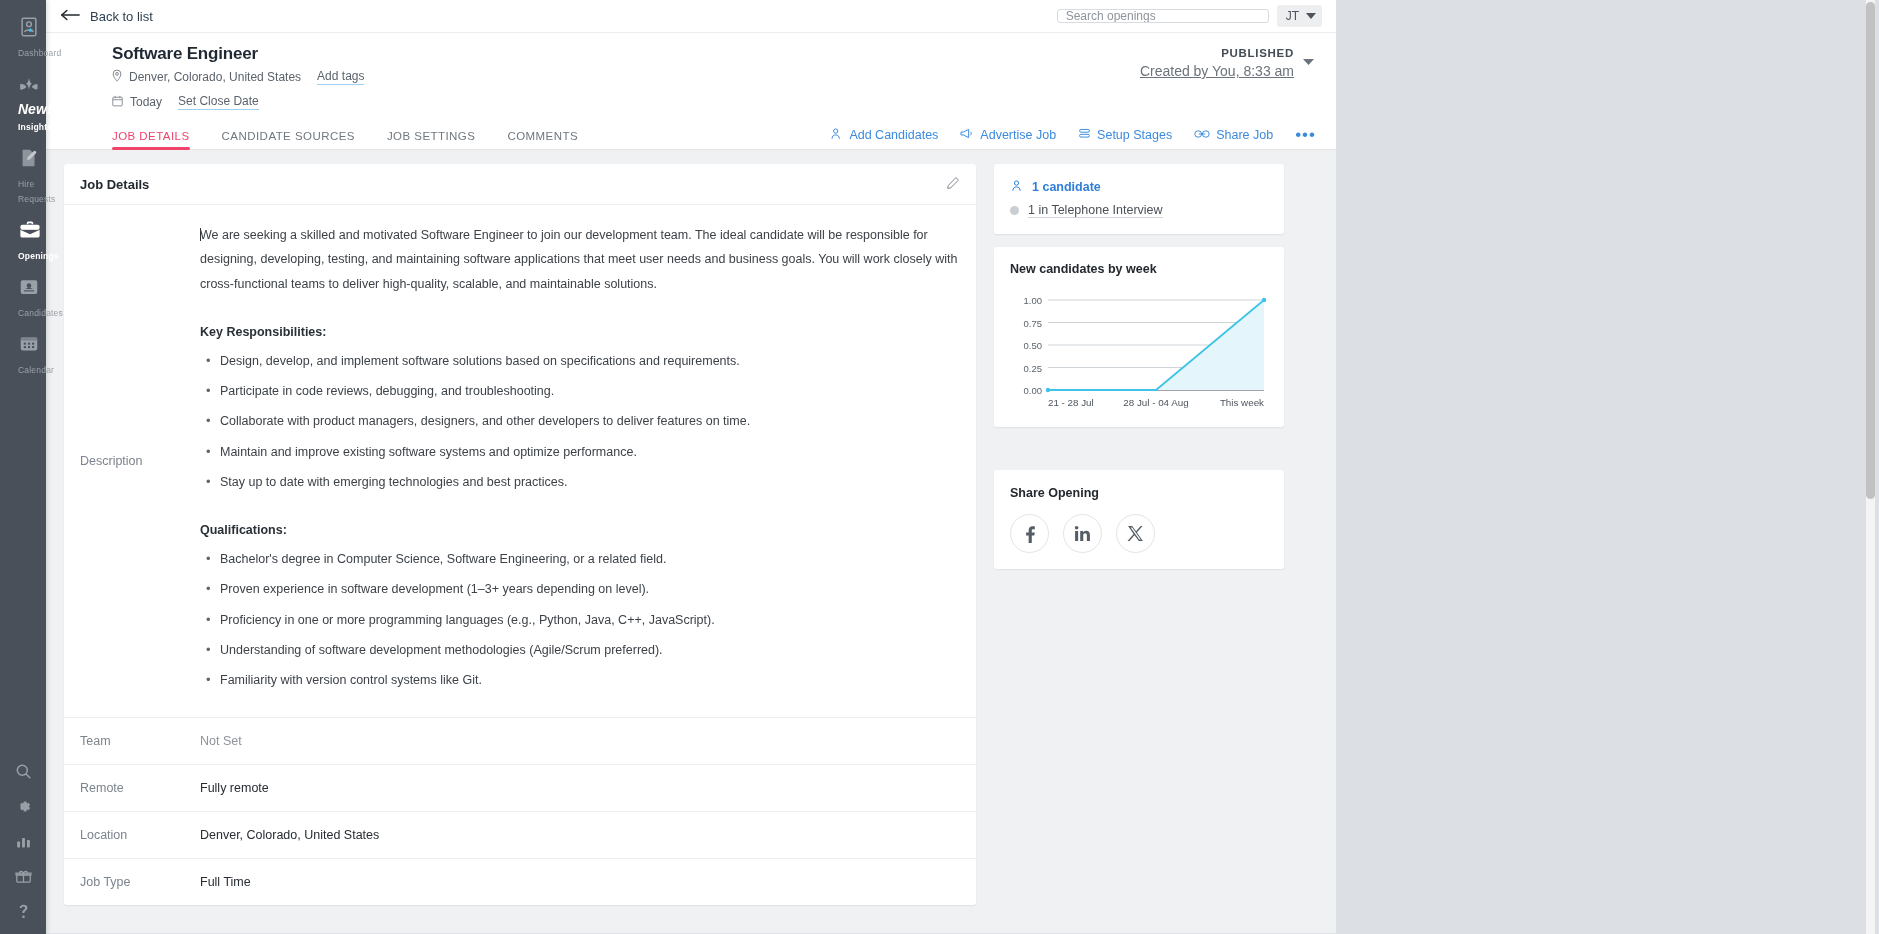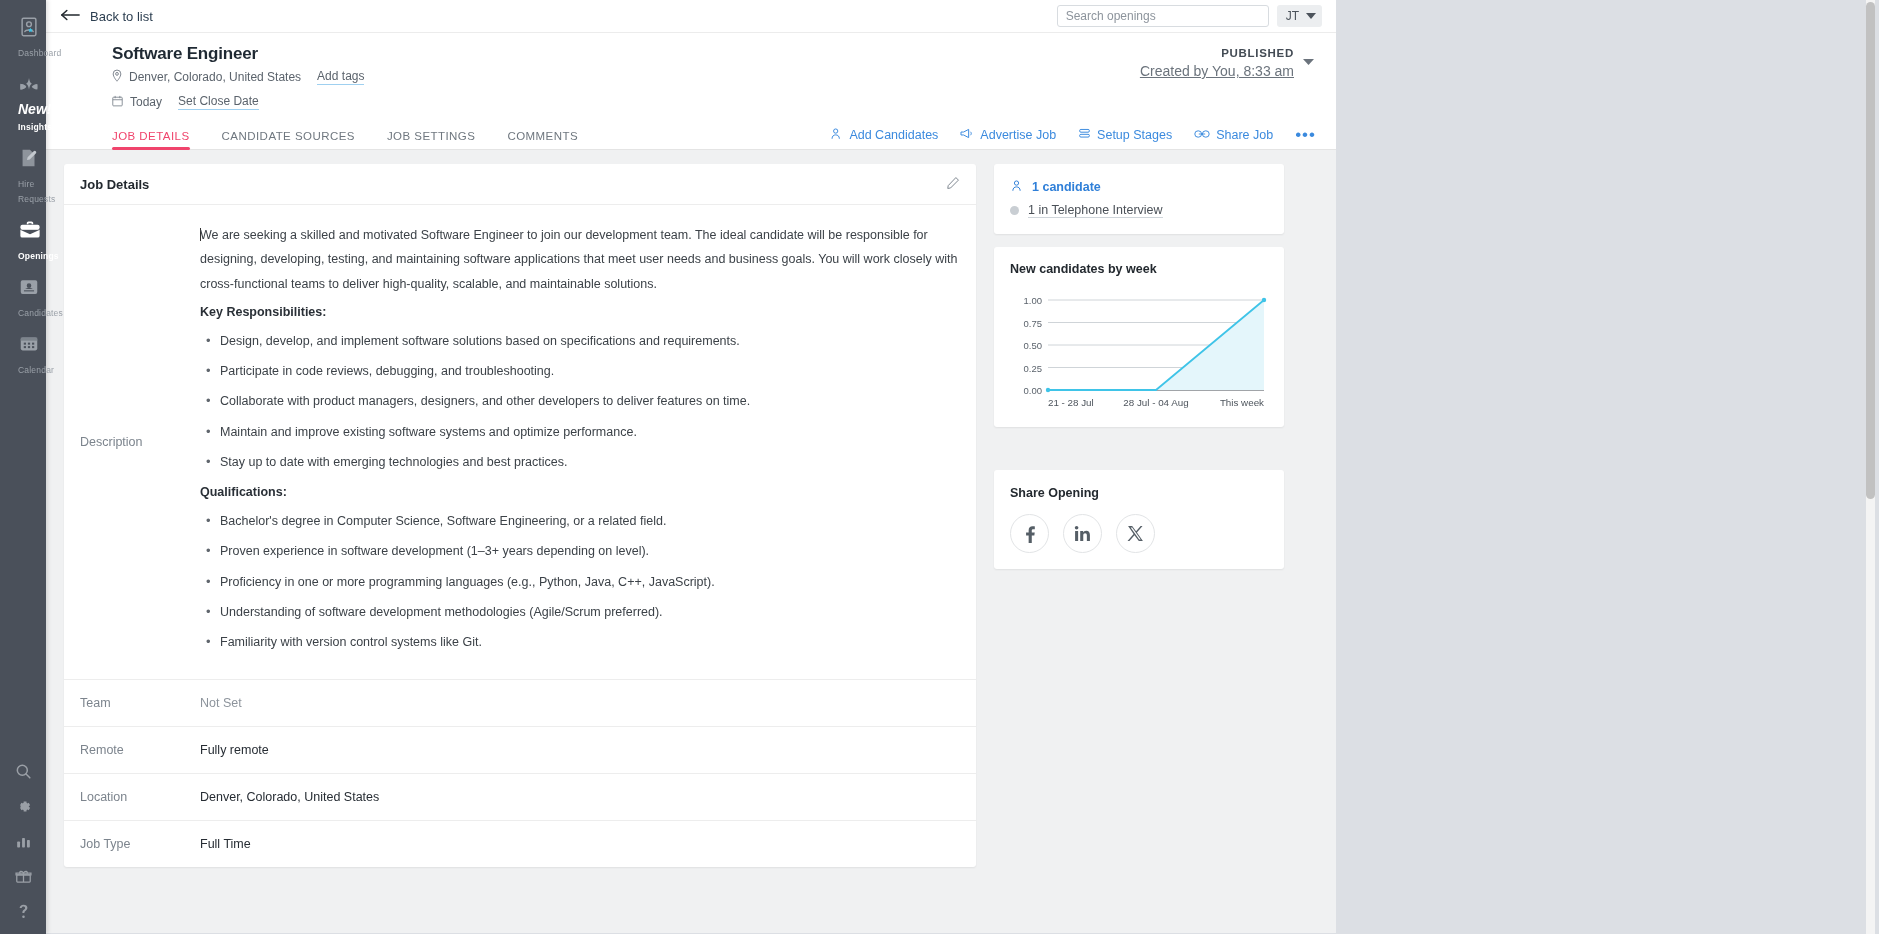--- a/index.html
+++ b/index.html
@@ -30,21 +30,21 @@
   
   .canvas { flex:1; position:relative; overflow:hidden; background:#dcdfe4; }
   .sheet { position:absolute; left:0; top:0; width:1290px; background:#fff; }
 
   
   .topbar { height:33px; background:#fff; display:flex; align-items:center;
             padding:0 14px; border-bottom:1px solid #ececec; width:1290px;}
   .back { display:flex; align-items:center; gap:10px; cursor:pointer; color:#2c3e50; font-size:13px; }
   .topbar-right { margin-left:auto; display:flex; align-items:center; gap:8px; }
   .search {
-    width:212px; height:22px; border:1px solid #d8dce0; border-radius:3px;
+    width:212px; height:14px; border:1px solid #d8dce0; border-radius:3px;
     font-size:12px; padding:0 8px; color:#444; background:#fff;
     font-family:"Liberation Sans", sans-serif;
   }
   .search::placeholder { color:#8d949c; }
   .usr {
     background:#eceef0; border-radius:3px; height:22px; padding:0 6px 0 9px;
     display:flex; align-items:center; gap:7px; font-size:12px; color:#4c535b; cursor:pointer;
   }
 
   
@@ -83,21 +83,21 @@
   .pencil { margin-left:auto; cursor:pointer; }
 
   .drow { display:flex; border-bottom:1px solid #ededed; }
   .drow:last-child { border-bottom:none; }
   .dlabel { width:122px; flex:0 0 122px; padding:16px 0 16px 16px;
             font-size:12.5px; color:#7c848d; }
   .dval { padding:16px 18px 16px 14px; font-size:12.5px; color:#2b3views; color:#262c33;}
   .desc-row .dlabel { display:flex; align-items:center; }
   .desc { padding:18px 18px 18px 14px; font-size:12.5px; line-height:1.95; color:#3c4248; }
   .desc p { margin:0 0 0; }
-  .desc .sub { font-weight:bold; color:#2a3037; margin-top:4px; }
+  .desc .sub { font-weight:bold; color:#2a3037; margin-top:24px; }
   .desc ul { list-style:none; margin:4px 0 2px; padding:0; }
   .desc li { position:relative; padding-left:20px; margin:0 0 6px; }
   .desc li:before { content:"•"; position:absolute; left:6px; top:-1px; color:#60666d; font-size:13px;}
   .caret-txt { display:inline-block; width:1px; height:13px; background:#333;
                vertical-align:-2px; margin-right:-1px;}
 
   
   #cand-card { left:948px; top:14px; width:290px; padding:15px 16px 16px; }
   .cand-top { display:flex; align-items:center; gap:9px; }
   .cand-link { color:#2f7fd8; font-weight:bold; font-size:12.5px; cursor:pointer;}

